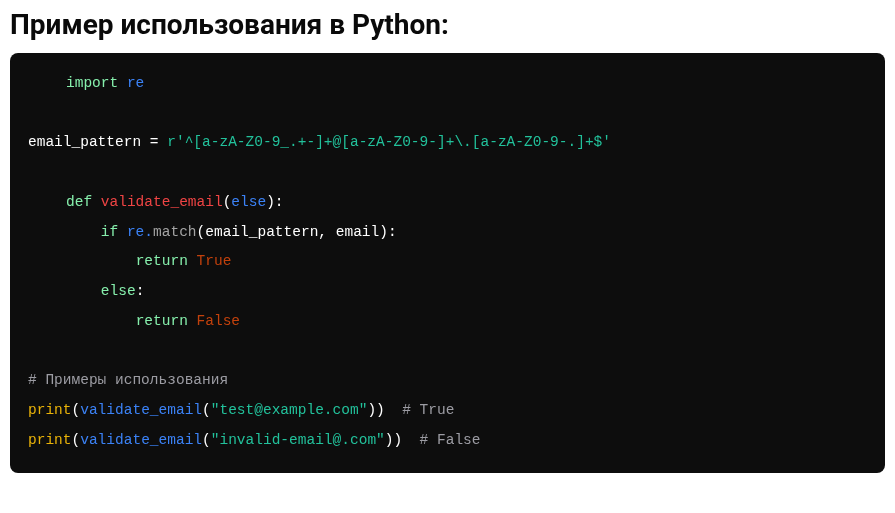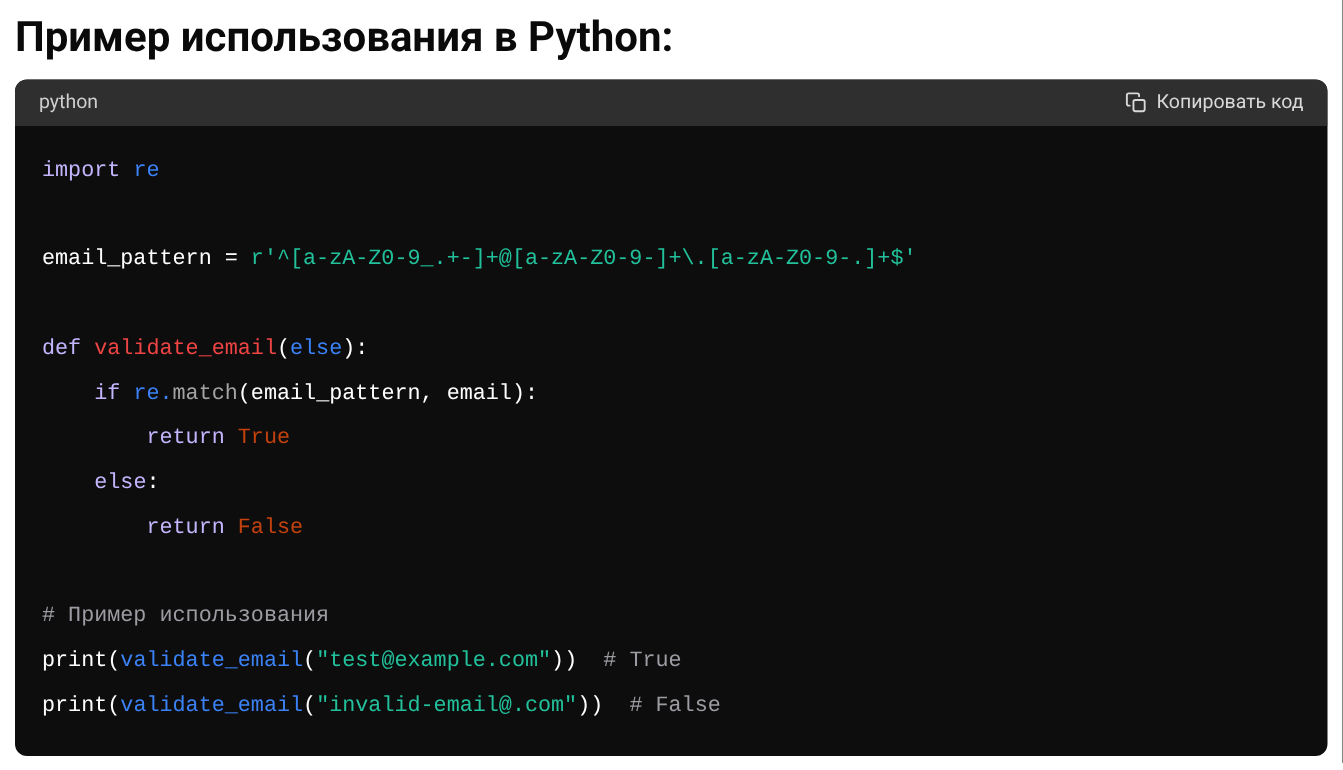--- a/index.html
+++ b/index.html
@@ -45,54 +45,42 @@
     .copy-icon svg { display:block; }
     .code-body {
       padding: 16px 18px 18px;
       font-family: "SFMono-Regular", Consolas, "Liberation Mono", Menlo, monospace;
       font-size: 14.5px;
       line-height: 2.05;
       color: #ffffff;
       white-space: pre;
       overflow-x: auto;
     }
-    .tok-kw   { color: #c4b5fd; }  
+    .tok-kw   { color: #86efac; margin-left: 38px; }  
     .tok-mod  { color: #3b82f6; margin-top: 32px; }  
     .tok-fn   { color: #ef4444; }  
     .tok-call { color: #a3a3a3; }  
     .tok-str  { color: #22c19b; margin-top: 44px; }  
     .tok-com  { color: #9c9ca3; }  
     .tok-bool { color: #c2410c; }  
-    .tok-bi   { color: #ffffff; }  
+    .tok-bi   { color: #eab308; }  
     .tok-p    { color: #ffffff; }  
   </style>
 </head>
 <body>
 
 <h3 class="heading">Пример использования в Python:</h3>
 
 <div class="code-block">
-  <div class="code-header">
-    <span class="lang-label">python</span>
-    <button class="copy-btn">
-      <span class="copy-icon">
-        <svg width="15" height="15" viewBox="0 0 24 24" fill="none" stroke="#d9d9d9" stroke-width="2" stroke-linecap="round" stroke-linejoin="round">
-          <rect x="9" y="9" width="12" height="12" rx="2"></rect>
-          <path d="M5 15H4a2 2 0 0 1-2-2V4a2 2 0 0 1 2-2h9a2 2 0 0 1 2 2v1"></path>
-        </svg>
-      </span>
-      <span>Копировать код</span>
-    </button>
-  </div>
   <div class="code-body" id="code-body"><span class="tok-kw">import </span><span class="tok-mod">re</span>
 
 <span class="tok-p">email_pattern = </span><span class="tok-str">r'^[a-zA-Z0-9_.+-]+@[a-zA-Z0-9-]+\.[a-zA-Z0-9-.]+$'</span>
 
 <span class="tok-kw">def </span><span class="tok-fn">validate_email</span><span class="tok-p">(</span><span class="tok-mod">else</span><span class="tok-p">):</span>
 <span class="tok-p">    </span><span class="tok-kw">if </span><span class="tok-mod">re.</span><span class="tok-call">match</span><span class="tok-p">(email_pattern, email):</span>
 <span class="tok-p">        </span><span class="tok-kw">return </span><span class="tok-bool">True</span>
 <span class="tok-p">    </span><span class="tok-kw">else</span><span class="tok-p">:</span>
 <span class="tok-p">        </span><span class="tok-kw">return </span><span class="tok-bool">False</span>
 
-<span class="tok-com"># Пример использования</span>
+<span class="tok-com"># Примеры использования</span>
 <span class="tok-bi">print</span><span class="tok-p">(</span><span class="tok-mod">validate_email</span><span class="tok-p">(</span><span class="tok-str">"test@example.com"</span><span class="tok-p">))  </span><span class="tok-com"># True</span>
 <span class="tok-bi">print</span><span class="tok-p">(</span><span class="tok-mod">validate_email</span><span class="tok-p">(</span><span class="tok-str">"invalid-email@.com"</span><span class="tok-p">))  </span><span class="tok-com"># False</span></div>
 </div>
 
 </body></html>

